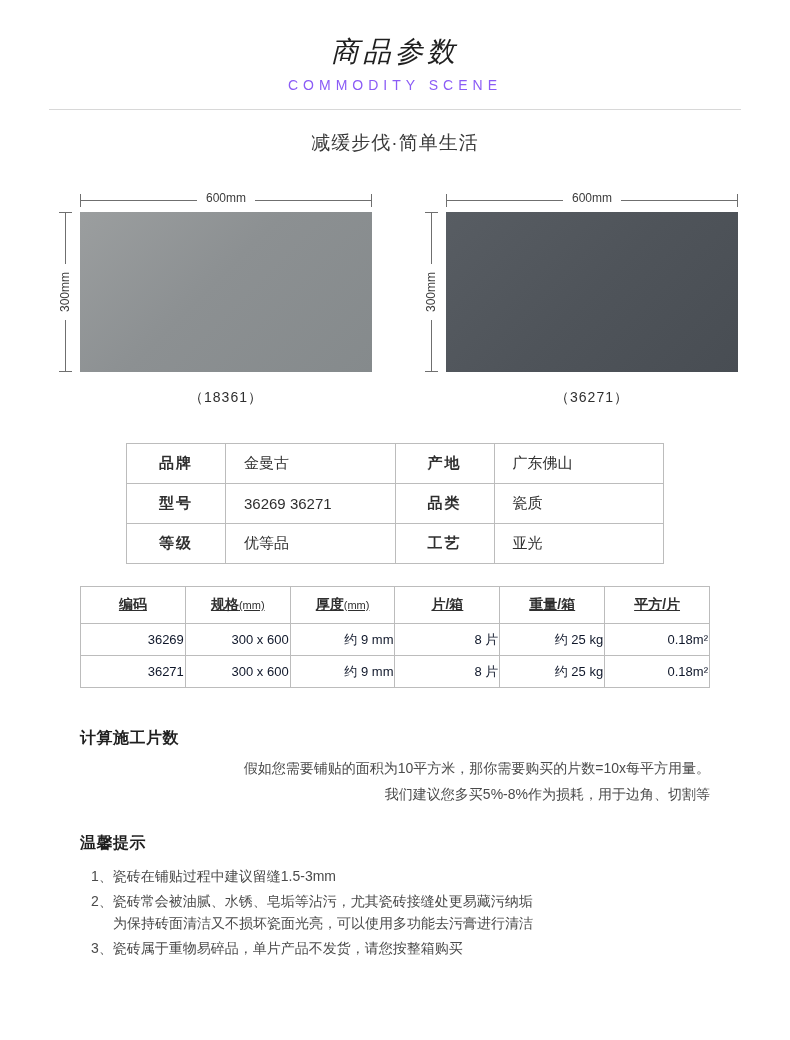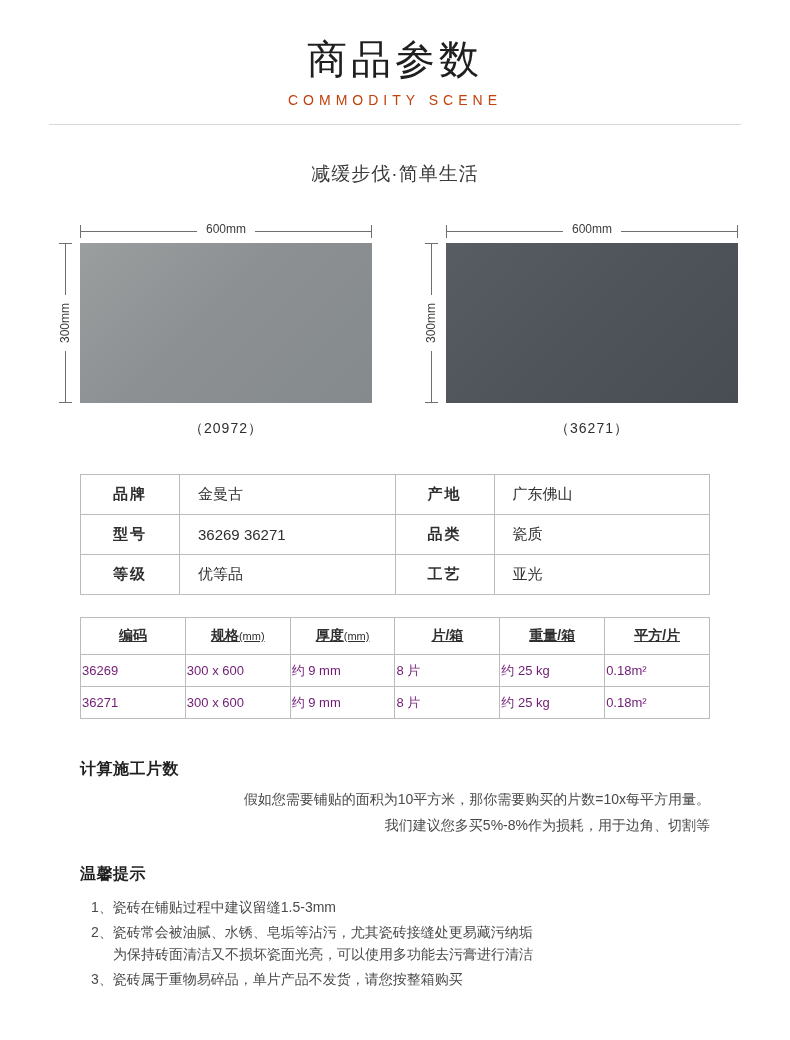--- a/index.html
+++ b/index.html
@@ -20,44 +20,45 @@
     height: 1040px;
     position: relative;
   }
 
   
   .header {
     padding-top: 34px;
     text-align: center;
   }
   .header-title {
-    font-size: 40px;
+    font-size: 28px;
     letter-spacing: 4px;
     color: #1f1f1f;
     font-weight: normal;
     line-height: 1.25;
+    font-style: italic;
   }
   .header-sub {
     font-size: 14px;
     letter-spacing: 5px;
-    color: #c2410c;
+    color: #8b5cf6;
     margin-top: 8px;
   }
   .header-rule {
     width: 692px;
     height: 1px;
     background: #d8d8d8;
     margin: 16px auto 0 auto;
   }
   .slogan {
     text-align: center;
     font-size: 19px;
     color: #3a3a3a;
     letter-spacing: 1px;
-    margin-top: 36px;
+    margin-top: 20px;
   }
 
   
   .tiles {
     margin-top: 34px;
     display: flex;
     justify-content: center;
     gap: 46px;
   }
   .tile-block {
@@ -143,21 +144,21 @@
     font-size: 14px;
     color: #2f2f2f;
     margin-top: 17px;
     margin-left: 28px;
     width: 292px;
     letter-spacing: 1px;
   }
 
   
   .brand-table {
-    width: 630px;
+    width: 538px;
     margin: 36px auto 0 auto;
     border-collapse: collapse;
     table-layout: fixed;
   }
   .brand-table td {
     border: 1px solid #bcbcbc;
     height: 37px;
     font-size: 15px;
     color: #2f2f2f;
   }
@@ -184,22 +185,22 @@
     font-size: 14px;
     font-weight: bold;
     color: #2f2f2f;
     text-align: center;
     text-decoration: underline;
   }
   .params-table td {
     border: 1px solid #bcbcbc;
     height: 29px;
     font-size: 13px;
-    color: #701a75;
-    text-align: left;
+    color: #0f172a;
+    text-align: right;
     margin-top: 46px;
   }
   .params-table .unit {
     font-size: 11px;
     font-weight: normal;
     text-align: right;
   }
 
   
   .notes {
@@ -262,21 +263,21 @@
       </div>
       <div class="tile-row">
         <div class="dim-left">
           <div class="line"></div>
           <div class="cap-t"></div>
           <div class="cap-b"></div>
           <div class="label">300mm</div>
         </div>
         <div class="swatch" style="background:linear-gradient(135deg,#9b9e9f 0%,#8c9092 45%,#858a8c 100%);"></div>
       </div>
-      <div class="tile-code">（20972）</div>
+      <div class="tile-code">（18361）</div>
     </div>
 
     <div class="tile-block">
       <div class="dim-top">
         <div class="line"></div>
         <div class="cap-l"></div>
         <div class="cap-r"></div>
         <div class="label">600mm</div>
       </div>
       <div class="tile-row">

